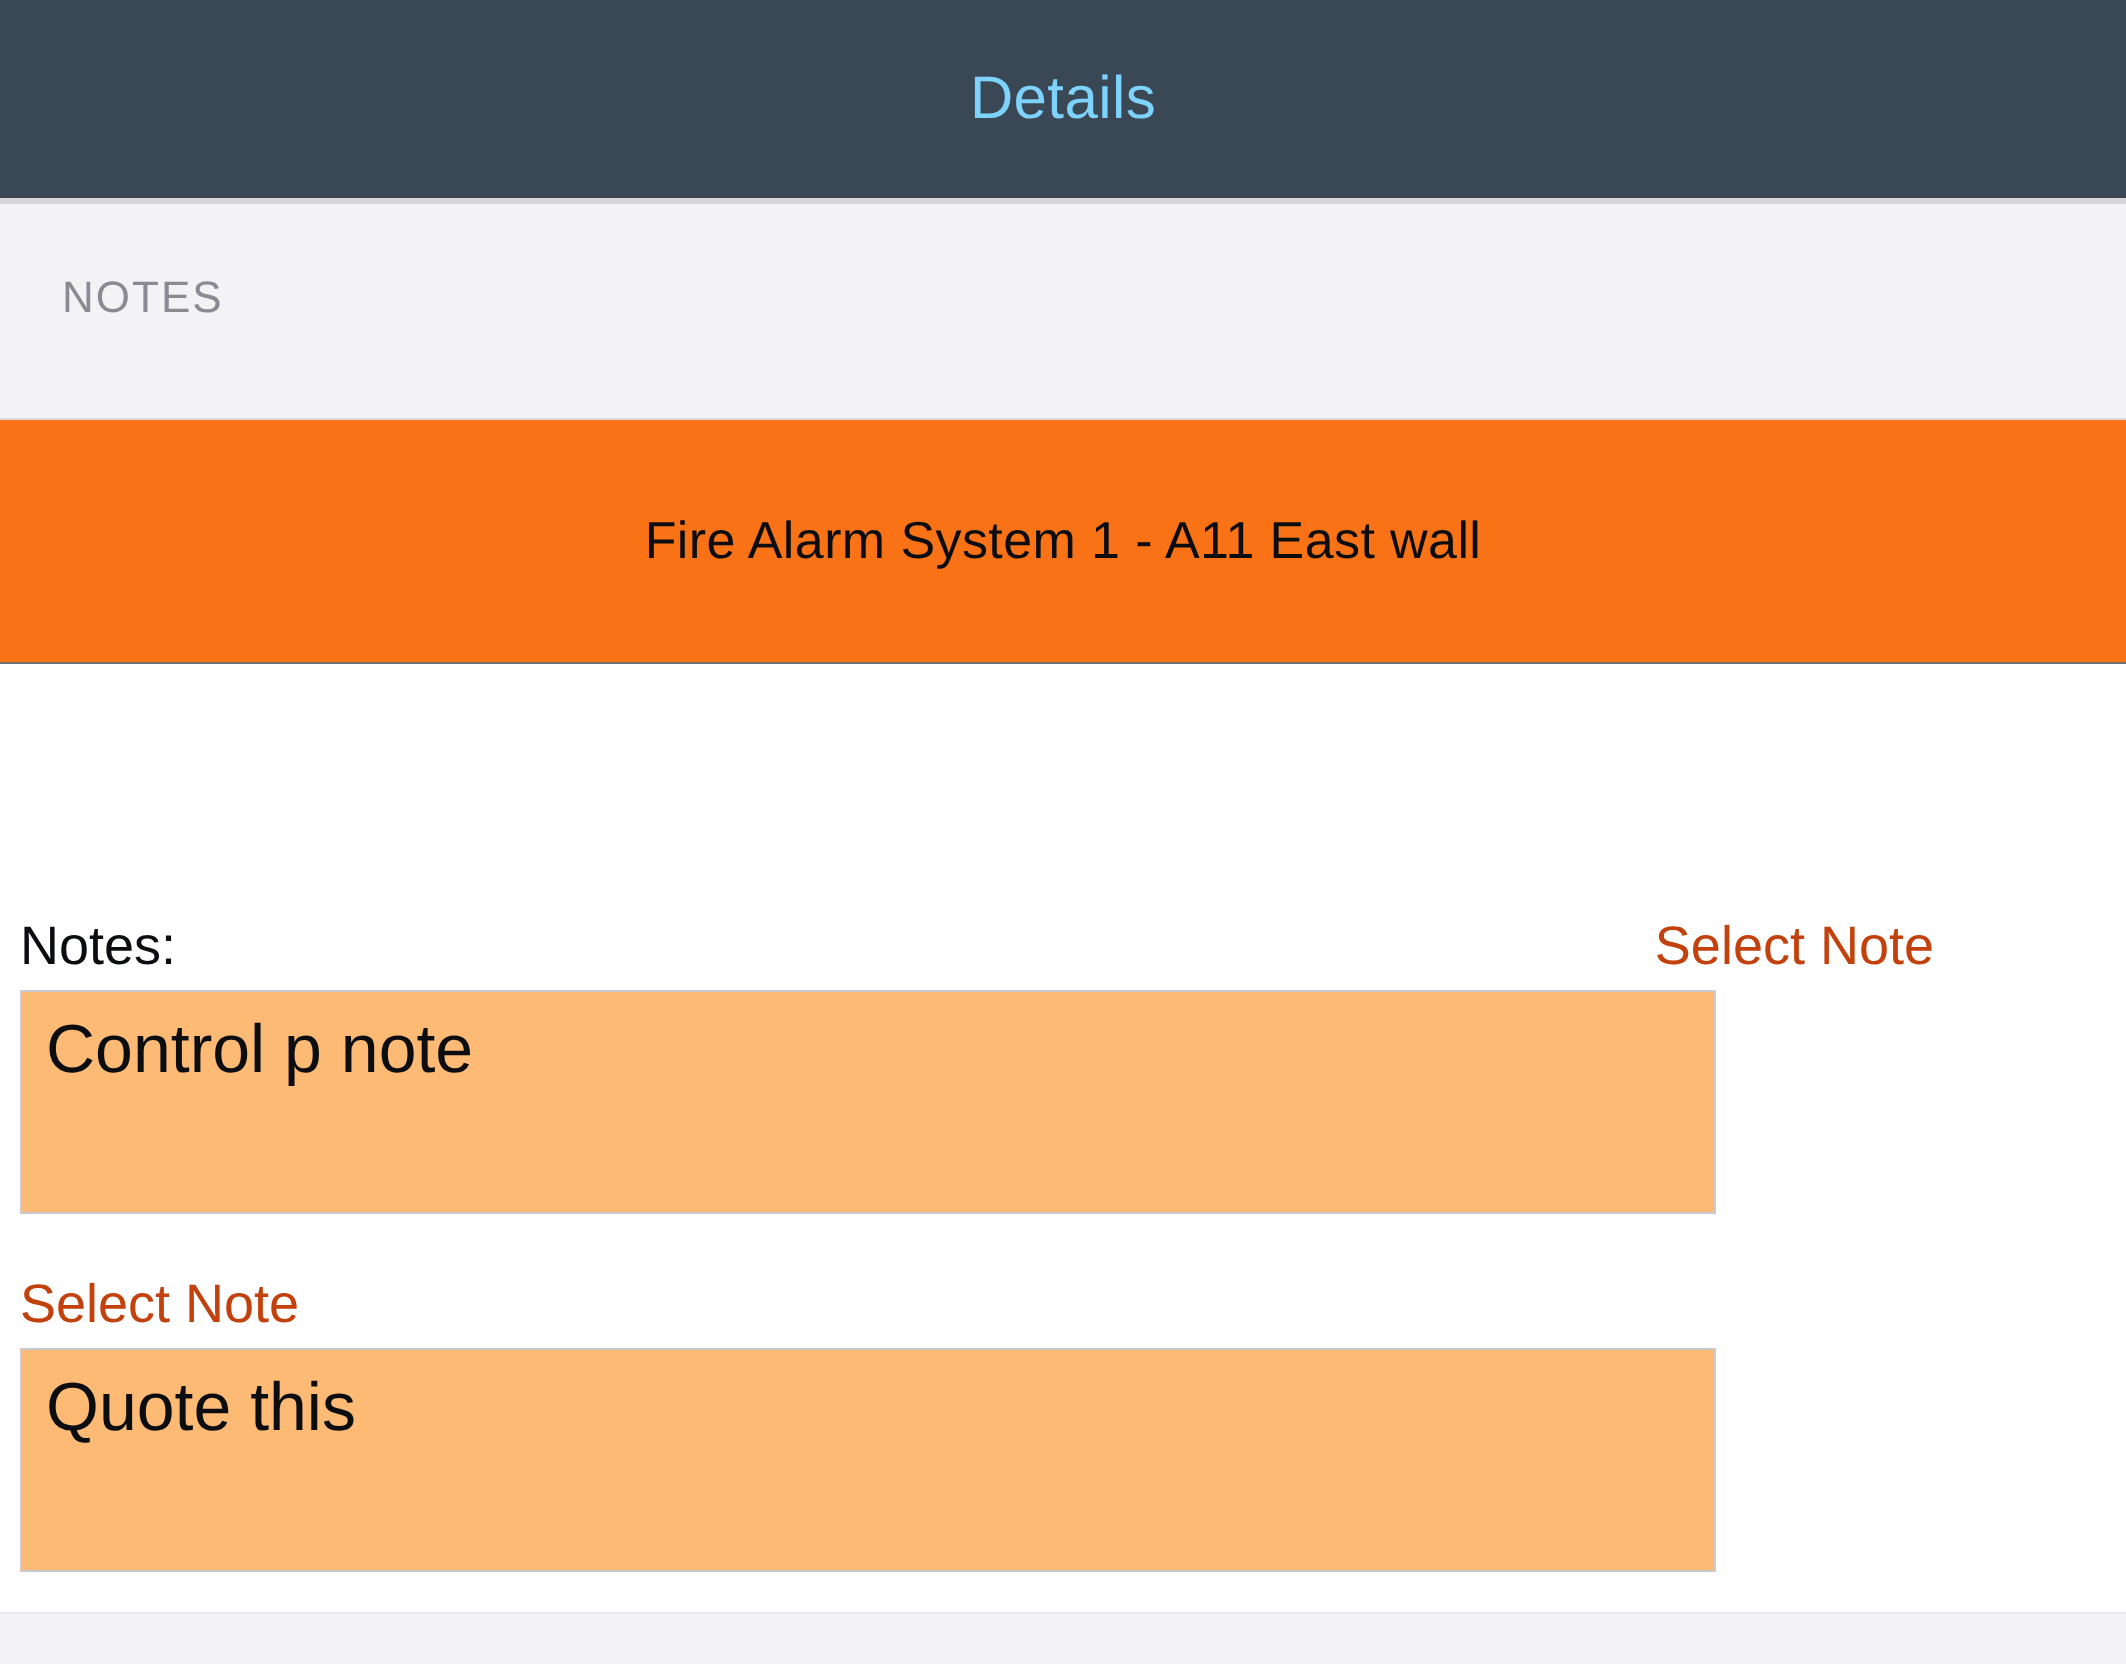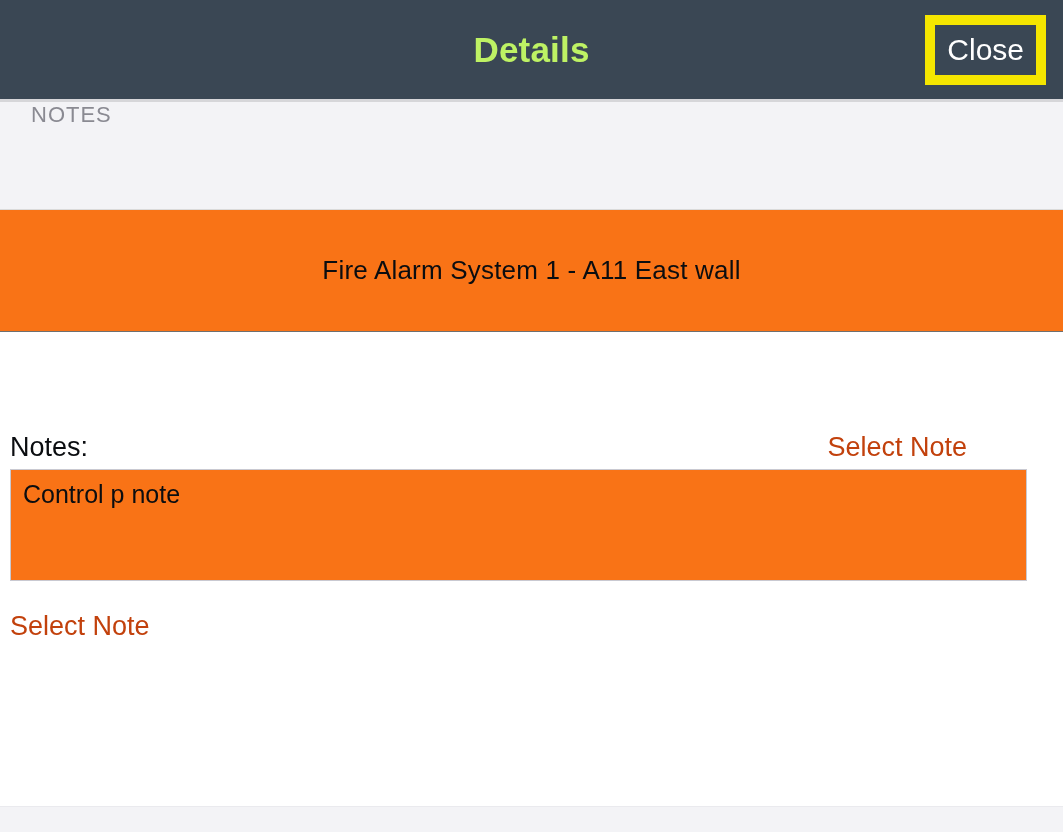--- a/index.html
+++ b/index.html
@@ -14,23 +14,23 @@
       background: #3a4754;
       height: 102px;
       width: 100%;
       position: relative;
       display: flex;
       align-items: center;
       justify-content: center;
       border-bottom: 3px solid #d6d6d9;
     }
     .topbar-title {
-      color: #bef264;
-      font-size: 35px;
-      font-weight: 700;
+      color: #7dd3fc;
+      font-size: 30px;
+      font-weight: 400;
       letter-spacing: 0.2px;
     }
     .close-wrap {
       position: absolute;
       right: 17px;
       top: 50%;
       transform: translateY(-50%);
       border: 10px solid #f5e600;
       padding: 8px 12px;
       line-height: 1;
@@ -44,21 +44,21 @@
       font-weight: 400;
       background: transparent;
       border: none;
       cursor: pointer;
     }
     .section-gap {
       background: #f3f3f6;
       height: 108px;
       border-bottom: 1px solid #dadada;
       display: flex;
-      align-items: flex-start;
+      align-items: center;
       padding: 0 0 14px 31px;
     }
     .section-gap .section-label {
       color: #8a8a92;
       font-size: 22px;
       letter-spacing: 1px;
     }
     .item-row {
       background: #f97316;
       height: 122px;
@@ -81,57 +81,55 @@
     .label-row {
       display: flex;
       justify-content: space-between;
       align-items: flex-end;
       padding: 0 4px 6px 0;
     }
     .field-label {
       color: #0b0d10;
       font-size: 27px;
       font-weight: 400;
+      margin-top: 26px;
     }
     .select-link {
       color: #c2410c;
       font-size: 27px;
       font-weight: 400;
       background: transparent;
       border: none;
       cursor: pointer;
       padding-right: 82px;
     }
     .note-box {
-      width: 1017px;
+      width: 848px;
       height: 112px;
       border: 1px solid #c9c9d1;
-      background: #f97316;
+      background: #fdba74;
       padding: 10px 12px;
-      font-size: 25px;
+      font-size: 34px;
       color: #0b0d10;
     }
     .bottom-gap {
       position: absolute;
       bottom: 0;
       left: 0;
       right: 0;
       height: 26px;
       background: #f3f3f6;
       border-top: 1px solid #eaeaee;
     }
   </style>
 </head>
 <body>
 
 <div class="topbar">
   <div class="topbar-title">Details</div>
-  <div class="close-wrap">
-    <button class="close-btn">Close</button>
-  </div>
 </div>
 
 <div class="section-gap">
   <div class="section-label">NOTES</div>
 </div>
 
 <div class="item-row">
   <div class="item-title">Fire Alarm System 1 - A11 East wall</div>
 </div>
 
@@ -142,17 +140,18 @@
       <div class="field-label">Notes:</div>
       <button class="select-link">Select Note</button>
     </div>
     <div class="note-box">Control p note</div>
   </div>
 
   <div class="note-block">
     <div class="label-row">
       <button class="select-link">Select Note</button>
     </div>
+    <div class="note-box">Quote this</div>
   </div>
 
 </div>
 
 <div class="bottom-gap"></div>
 
 </body></html>

